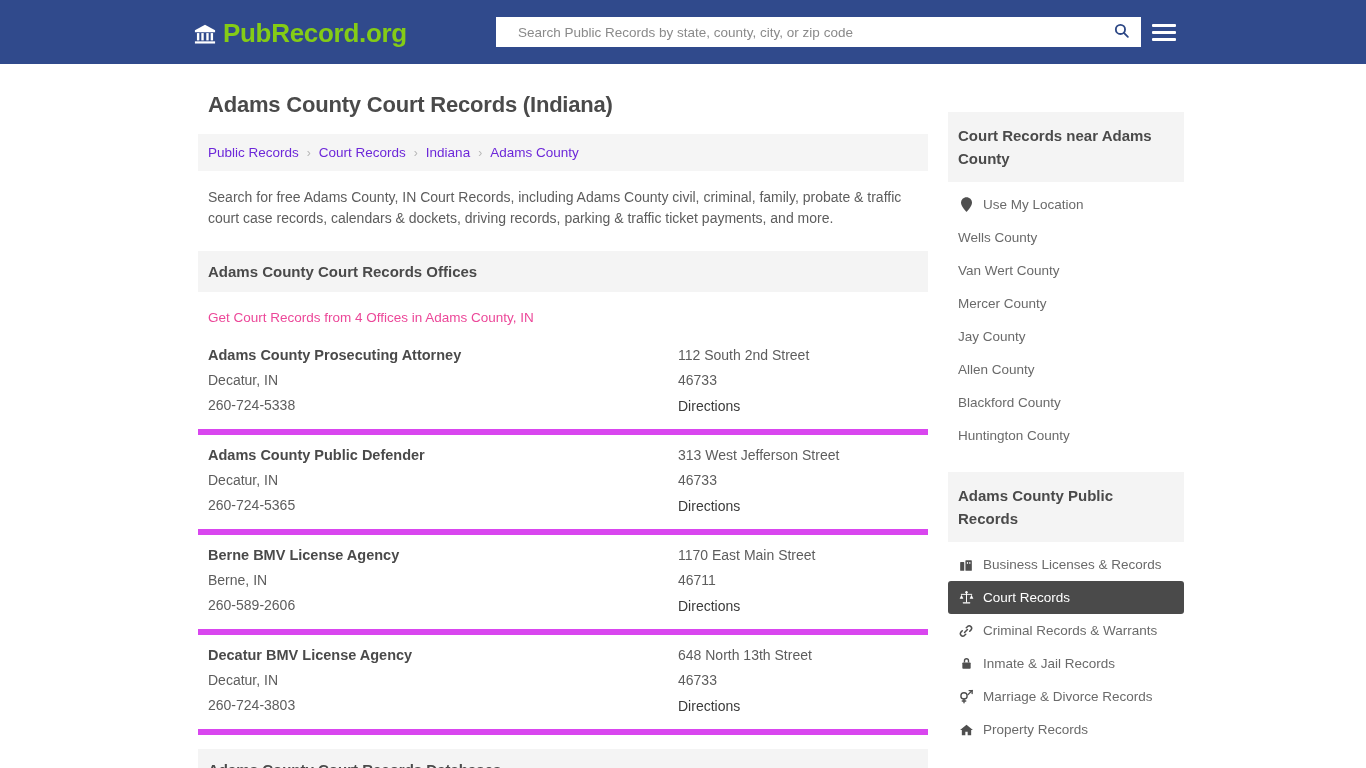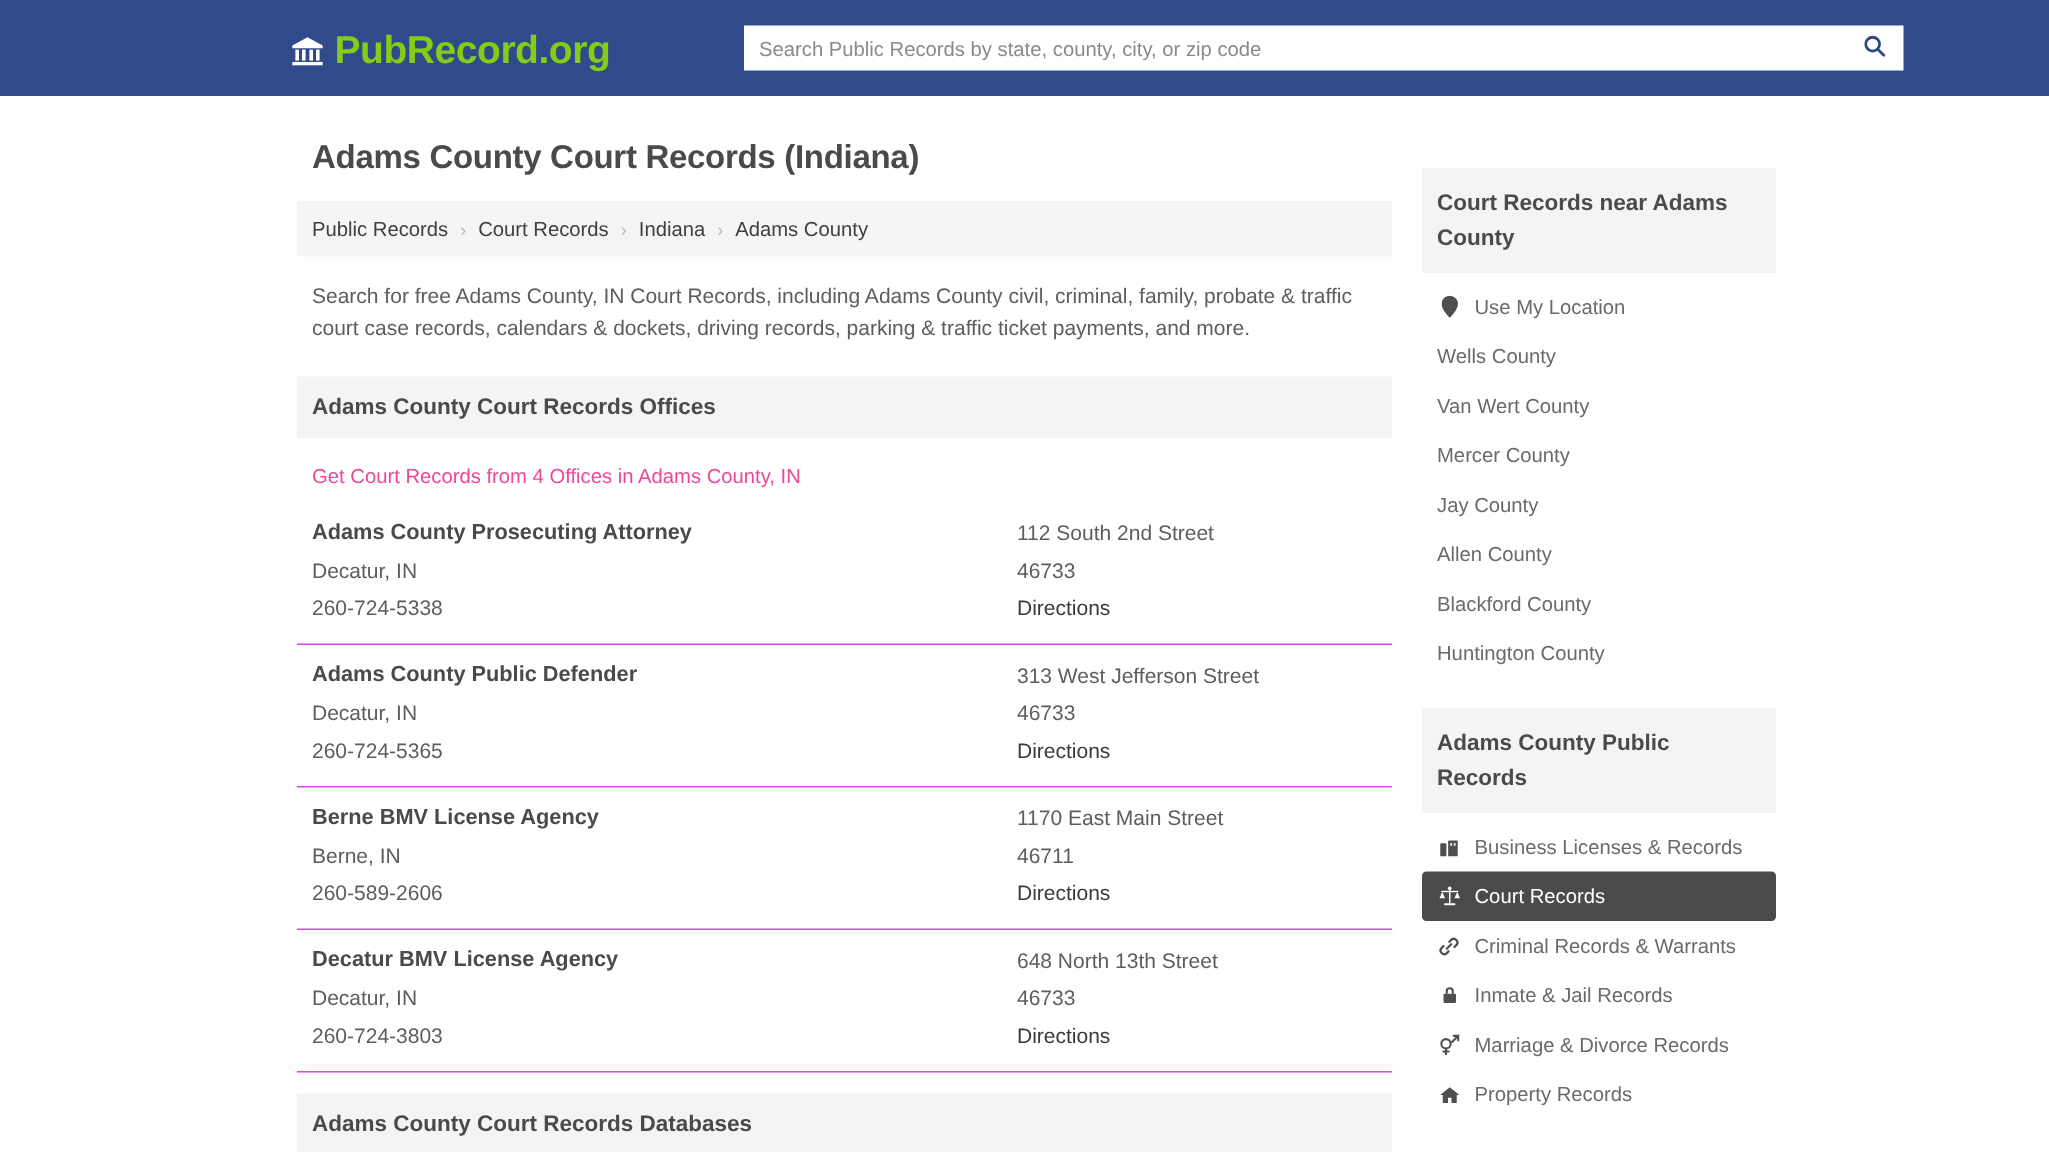--- a/index.html
+++ b/index.html
@@ -34,24 +34,25 @@
     color: #84cc16;
     font-size: 26px;
     font-weight: bold;
     letter-spacing: -0.3px;
     white-space: nowrap;
   }
   .search-wrap {
     position: absolute;
     left: 496px;
     top: 17px;
-    width: 773px;
+    width: 645px;
     height: 30px;
     background: #ffffff;
     display: flex;
+    padding-left: 12px;
   }
   .search-input {
     flex: 1;
     border: none;
     outline: none;
     height: 100%;
     padding: 0 10px;
     font-family: "Liberation Sans", sans-serif;
     font-size: 13.5px;
     color: #333333;
@@ -118,21 +119,21 @@
   .breadcrumb {
     background: #f5f5f5;
     padding: 11px 10px;
     font-size: 13.5px;
     color: #6f6f6f;
     display: flex;
     align-items: center;
     flex-wrap: wrap;
     gap: 0;
   }
-  .crumb { color: #404040; text-decoration: none; cursor: pointer; }
+  .crumb { color: #6d28d9; text-decoration: none; cursor: pointer; }
   .crumb-sep { color: #b8b8b8; margin: 0 8px; font-size: 12px; }
 
   
   .intro {
     padding: 16px 10px 8px 10px;
     font-size: 14px;
     line-height: 21px;
     color: #5d5d5d;
     max-width: 720px;
   }
@@ -149,21 +150,21 @@
   .section-sub {
     padding: 18px 10px 10px 10px;
     font-size: 13.5px;
     color: #ec4899;
   }
 
   
   .office-row {
     display: flex;
     padding: 12px 10px 14px 10px;
-    border-bottom: 1px solid #d946ef;
+    border-bottom: 6px solid #d946ef;
   }
   .office-row:last-of-type { border-bottom: none; }
   .office-left  { width: 470px; flex: 0 0 470px; }
   .office-right { flex: 1; }
   .office-name {
     font-size: 14.5px;
     font-weight: bold;
     color: #4a4a4a;
     margin-bottom: 9px;
     cursor: pointer;

